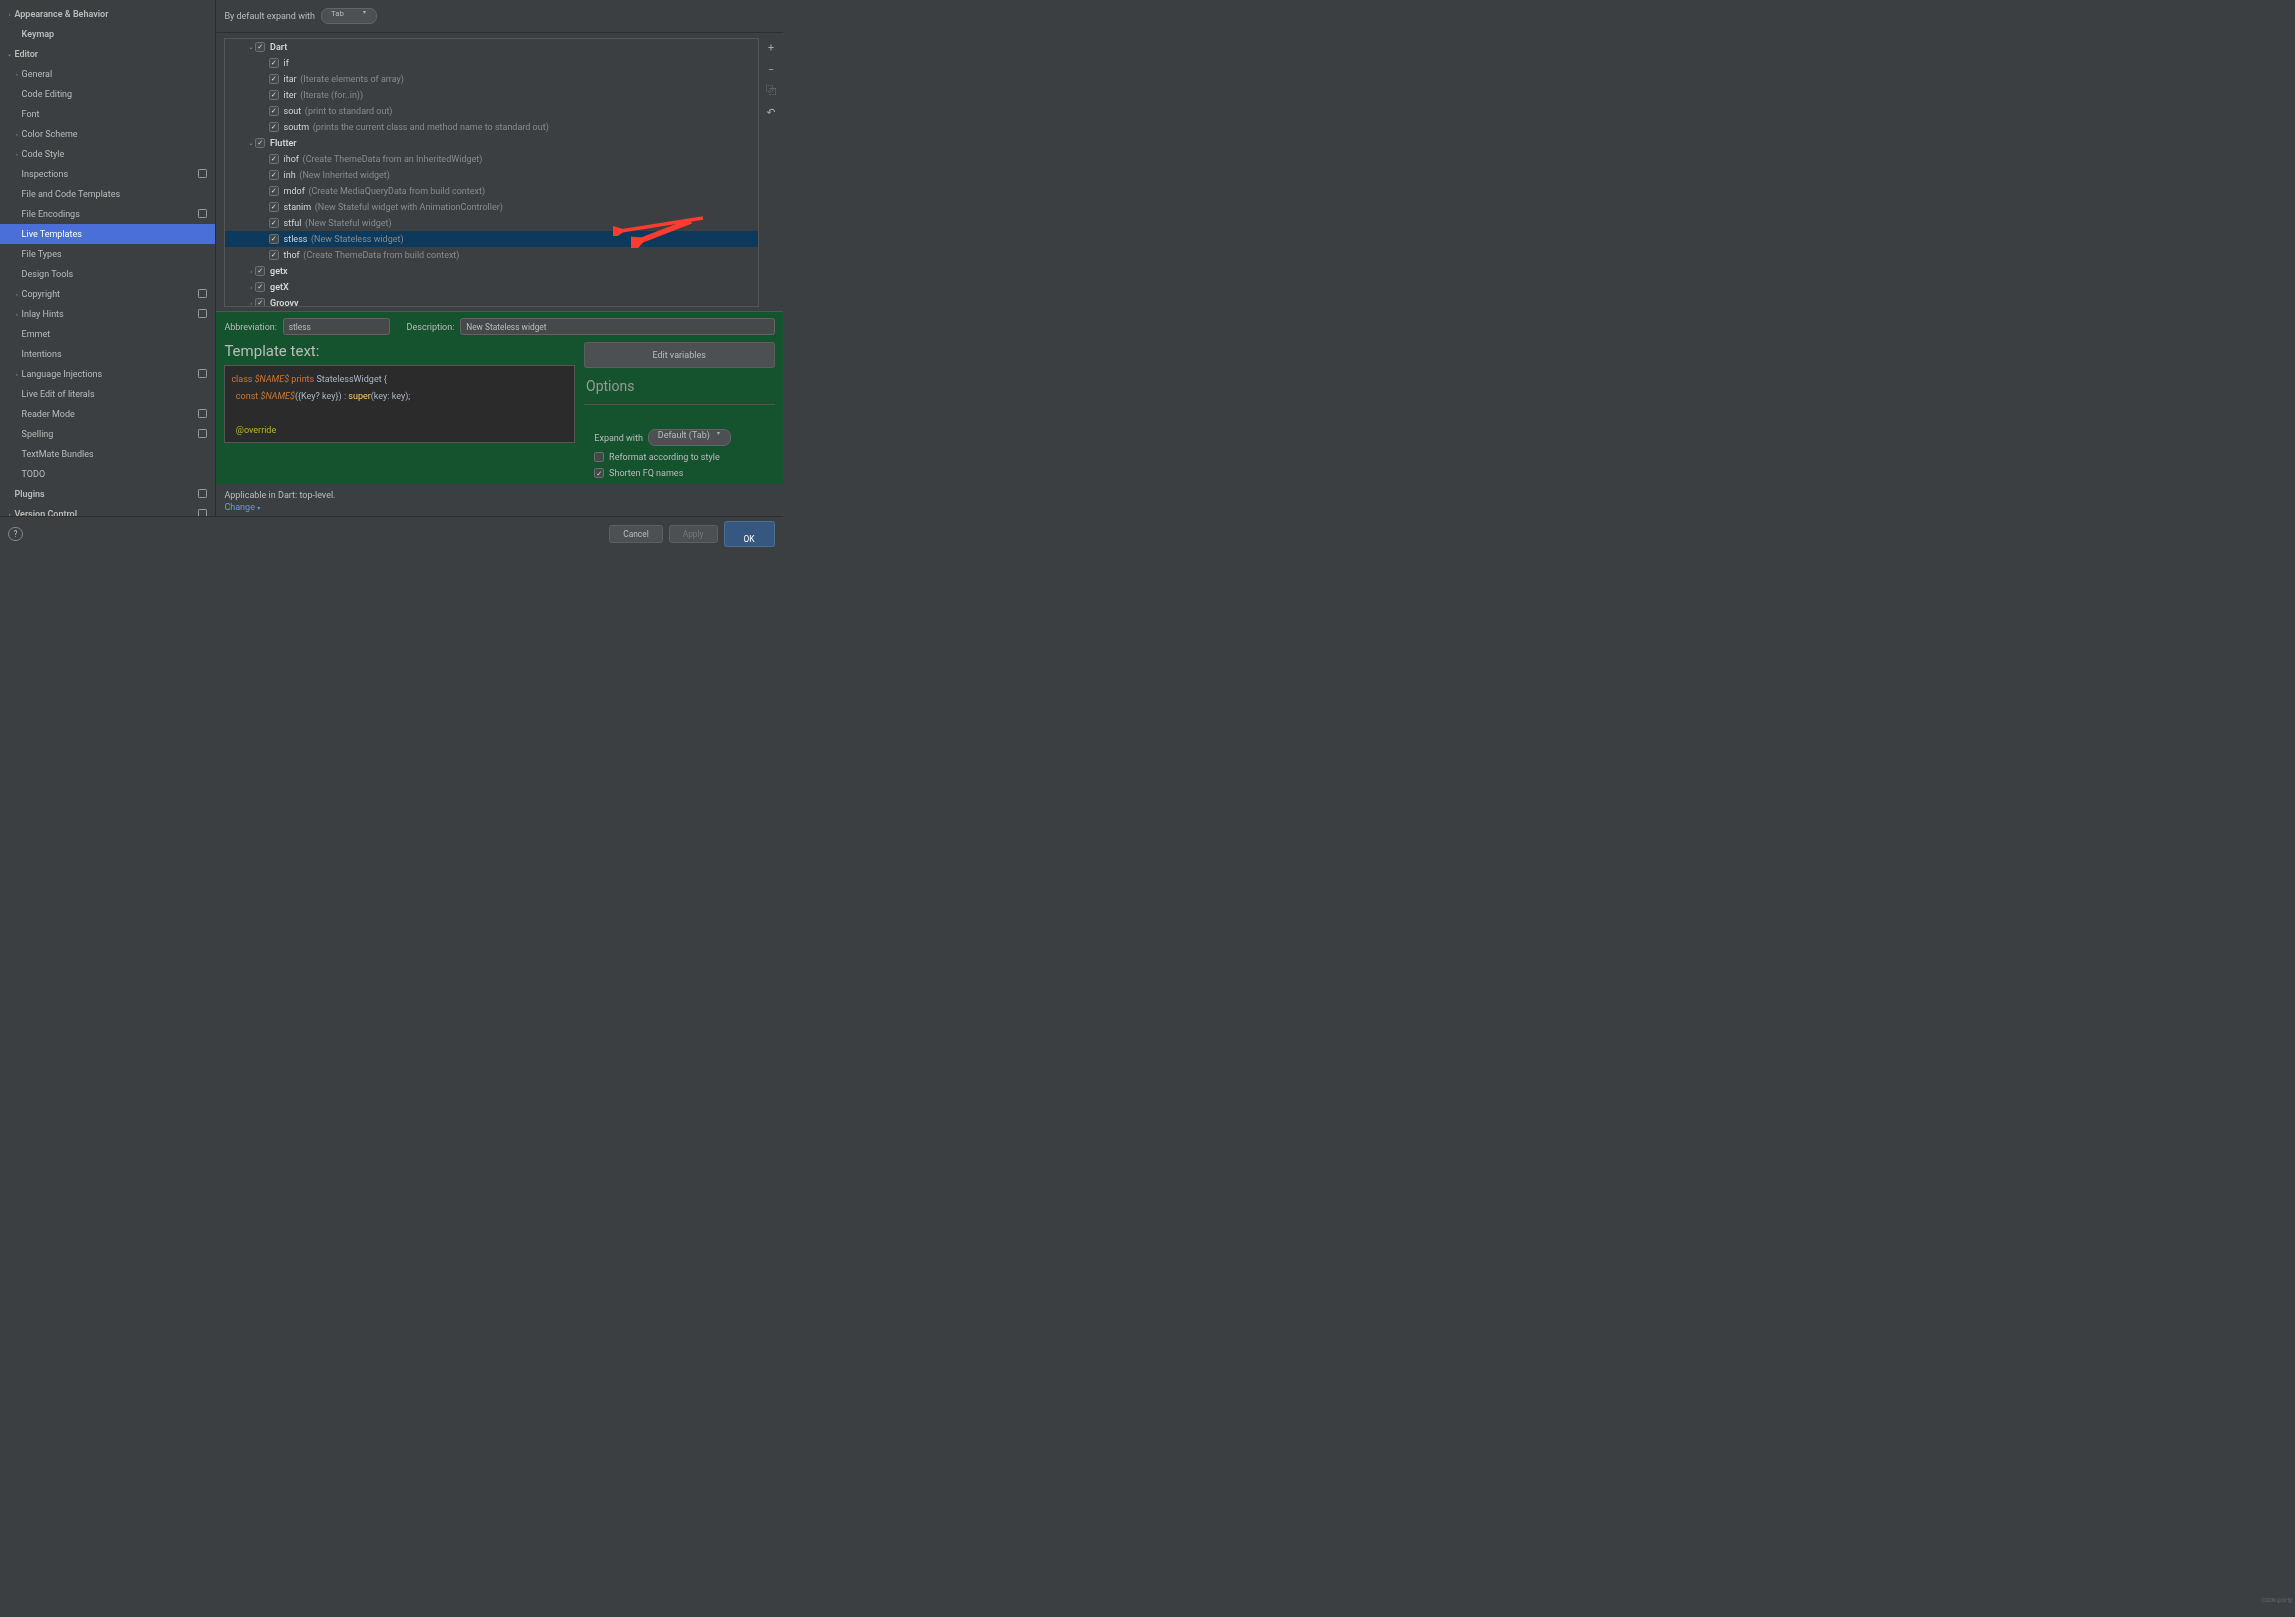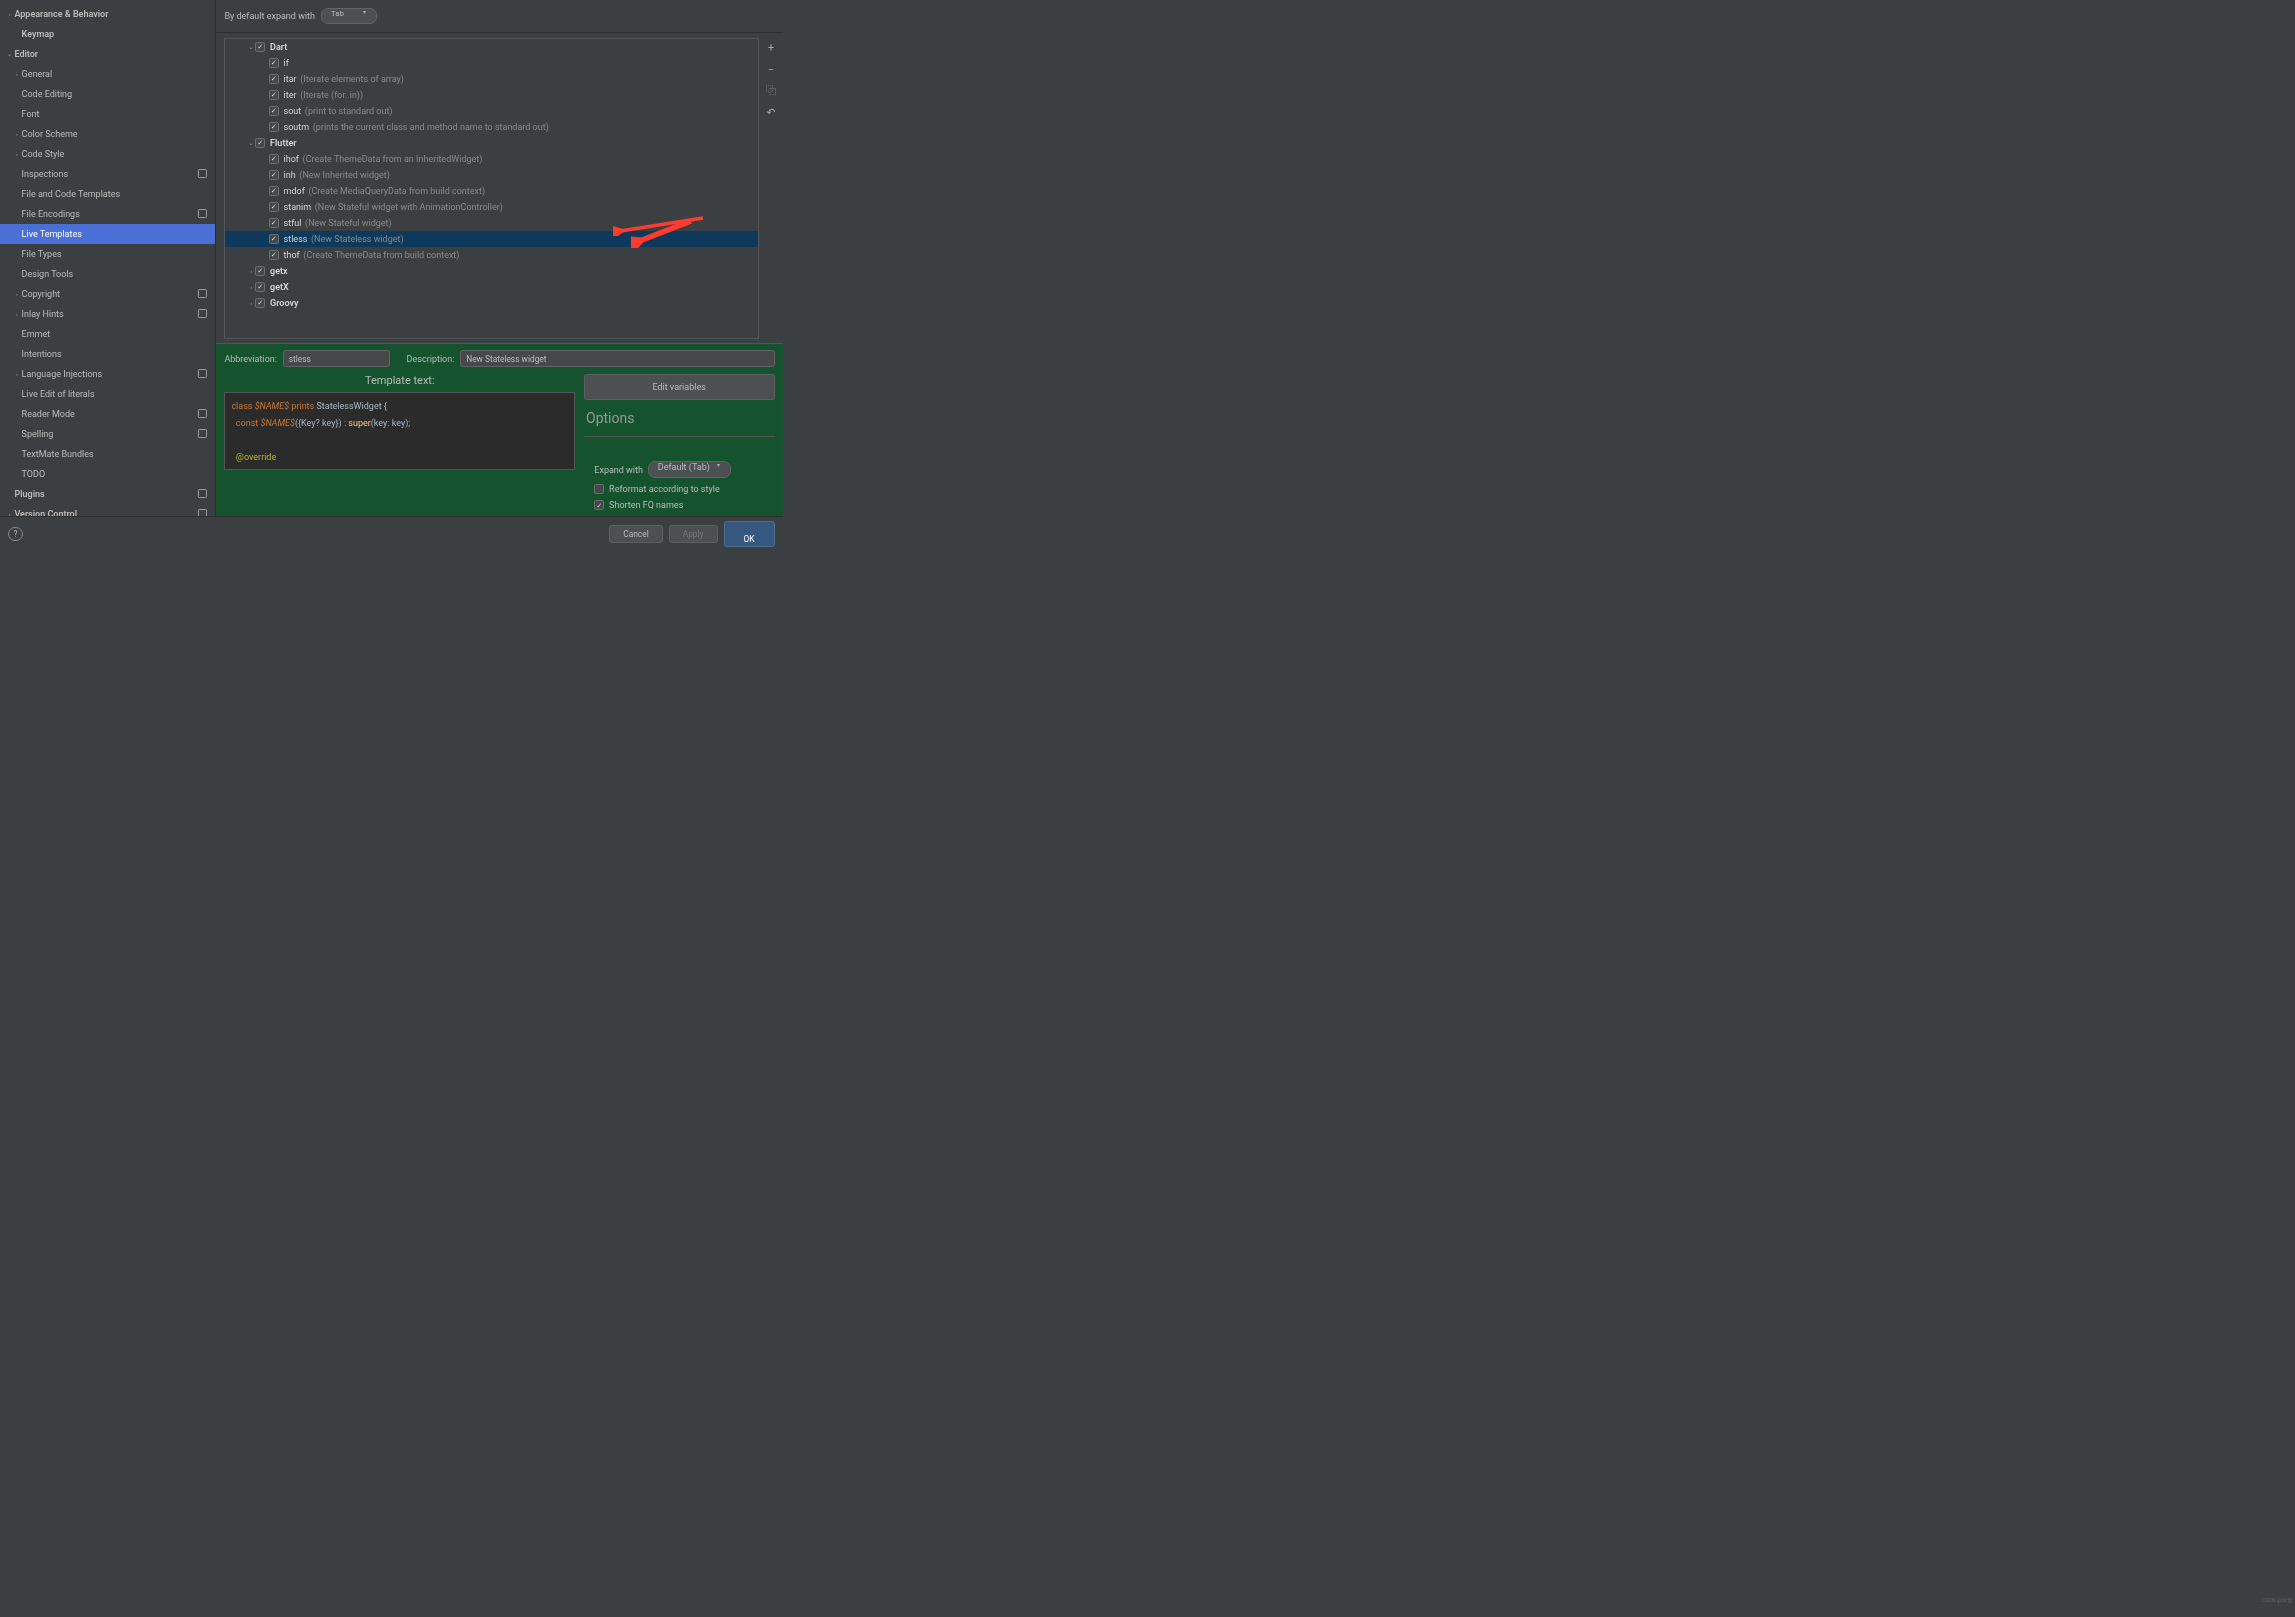--- a/index.html
+++ b/index.html
@@ -41,21 +41,21 @@
 
   .detail { border-top: 0.6px solid #555; padding: 6px 8.4px 0 8.4px; background: #14532d; }
   .d-row1 { display: flex; align-items: center; gap: 6px; margin-bottom: 7.2px; }
   .d-row1 .lbl { font-size: 9px; color: #bbb; }
   .txtin { background: #45494a; border: 0.6px solid #646464; border-radius: 2.4px; height: 16.7px; color: #bbb; padding: 0 4.8px; font-size: 8.4px; }
   .abbr-in { width: 107px; }
   .desc-in { flex: 1; }
 
   .d-row2 { display: flex; gap: 8.4px; }
   .code-col { flex: 1; }
-  .code-col .tt-lbl { font-size: 11px; color: #bbb; margin-bottom: 4.8px; text-align: center; }
+  .code-col .tt-lbl { font-size: 15px; color: #bbb; margin-bottom: 4.8px; }
   .code-box { background: #2b2b2b; border: 0.6px solid #555; height: 78px; padding: 4.8px 6px; font-family: Menlo, monospace; font-size: 9px; line-height: 1.9; overflow: hidden; white-space: pre; }
   .kw { color: #cc7832; }
   .id { color: #a9b7c6; }
   .var { color: #cc7832; font-style: italic; }
   .fn { color: #ffc66d; }
   .ann { color: #bbb529; }
 
   .opt-col { width: 191px; }
   .edit-vars-btn { background: #4c5052; border: 0.6px solid #5e5e5e; border-radius: 2.4px; height: 26px; width: 100%; color: #bbb; font-size: 9px; margin-bottom: 10px; }
   .opt-title { color: #999; font-size: 14px; margin-bottom: 24px; border-bottom: 0.6px solid #555; padding-bottom: 10px; padding-left: 2.4px; }
@@ -364,20 +364,27 @@
               <span>Reformat according to style</span>
             </div>
             <div class="opt-line">
               <span class="cbx">✓</span>
               <span>Shorten FQ names</span>
             </div>
           </div>
         </div>
       </div>
 
+      <div class="applic-row">
+        <span>Applicable in Dart: top-level.</span><br>
+        <span class="chg">
+          <span>Change</span>
+          <span style="font-size:6px;">▾</span>
+        </span>
+      </div>
     </div>
   </div>
 
   <div class="footer">
     <span class="help-ico">?</span>
     <div class="spacer"></div>
     <button class="btn">Cancel</button>
     <button class="btn disabled">Apply</button>
     <button class="btn primary">OK</button>
   </div>

